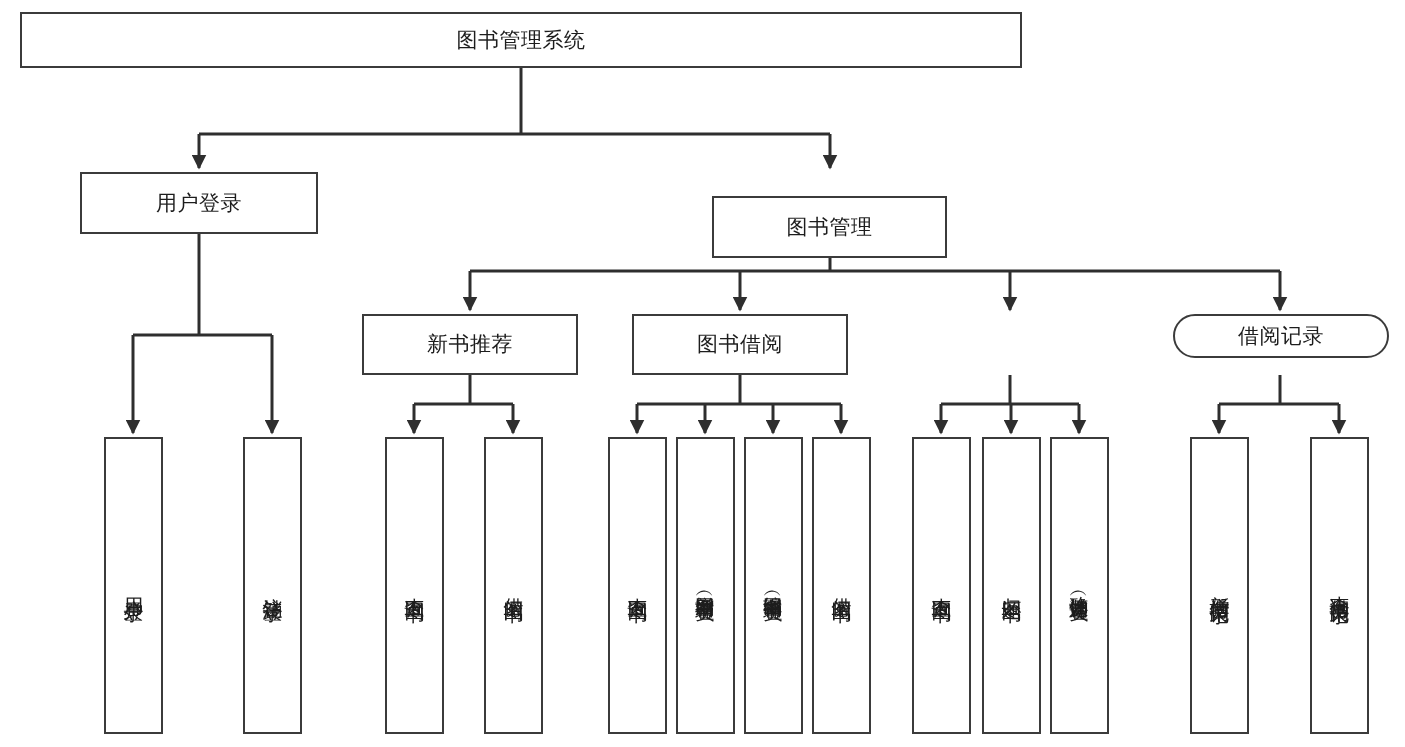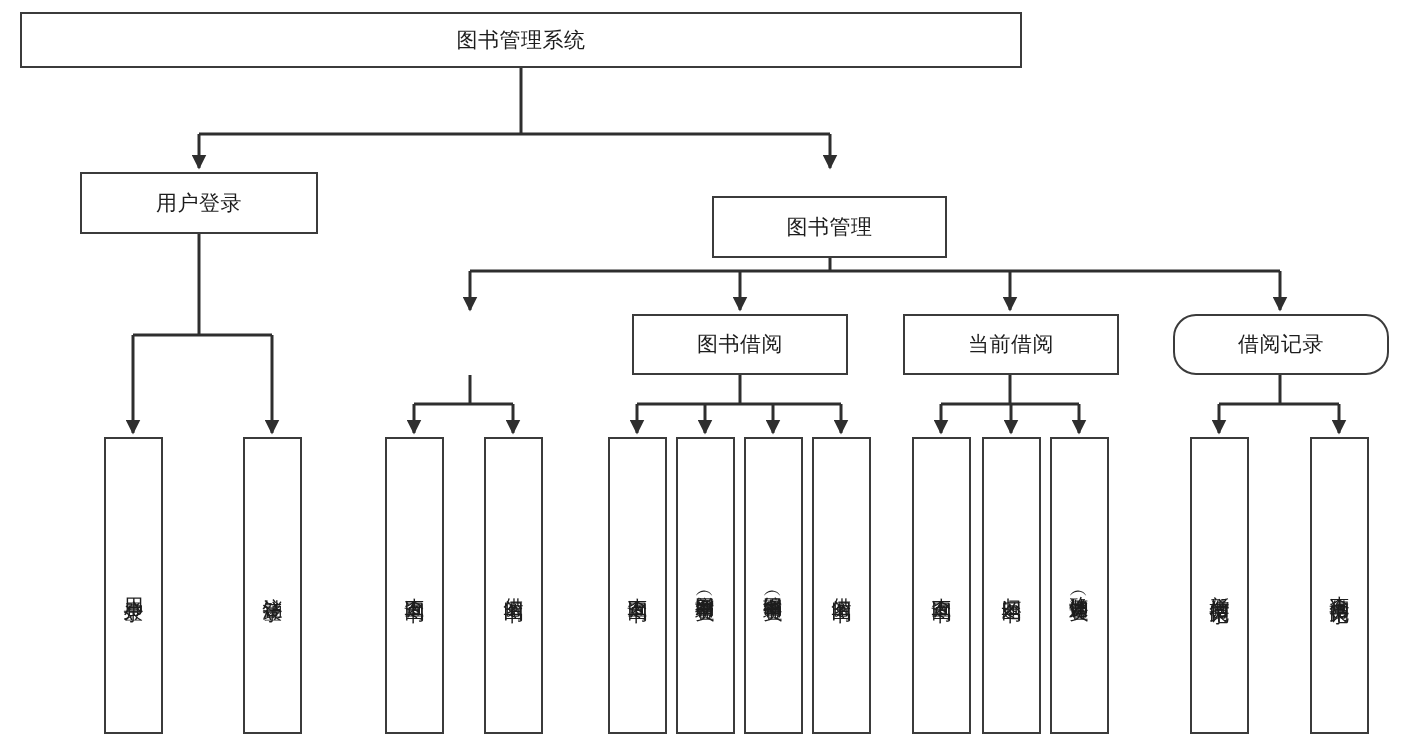--- a/index.html
+++ b/index.html
@@ -129,27 +129,27 @@
     <span class="label">图书管理系统</span>
   </div>
 
   <div class="node" id="n-l2-0" style="left: 80px; top: 172px; width: 238px; height: 62px;">
     <span class="label">用户登录</span>
   </div>
   <div class="node" id="n-l2-1" style="left: 712px; top: 172px; width: 235px; height: 62px; margin-top: 24px;">
     <span class="label">图书管理</span>
   </div>
 
+  <div class="node" id="n-l3-0" style="left: 362px; top: 314px; width: 216px; height: 61px;">
+    <span class="label">新书推荐</span>
+  </div>
   <div class="node" id="n-l3-1" style="left: 632px; top: 314px; width: 216px; height: 61px;">
     <span class="label">图书借阅</span>
   </div>
-  <div class="node" id="n-l3-2" style="left: 903px; top: 314px; width: 216px; height: 61px;">
-    <span class="label">当前借阅</span>
-  </div>
-  <div class="node" id="n-l3-3" style="left: 1173px; top: 314px; width: 216px; height: 61px; border-radius: 23px;">
+  <div class="node" id="n-l3-3" style="left: 1173px; top: 314px; width: 216px; height: 44px; border-radius: 23px;">
     <span class="label">借阅记录</span>
   </div>
 
   <div class="node vertical" id="n-lf-0" style="left: 104px; top: 437px; width: 59px; height: 297px;">
     <span class="label">用户登录</span>
   </div>
   <div class="node vertical" id="n-lf-1" style="left: 243px; top: 437px; width: 59px; height: 297px;">
     <span class="label">注销登录</span>
   </div>
   <div class="node vertical" id="n-lf-2" style="left: 385px; top: 437px; width: 59px; height: 297px;">

